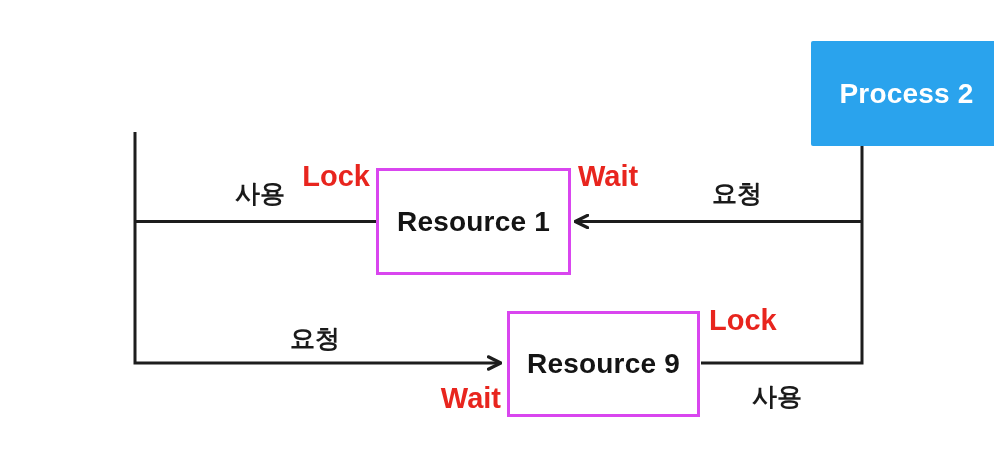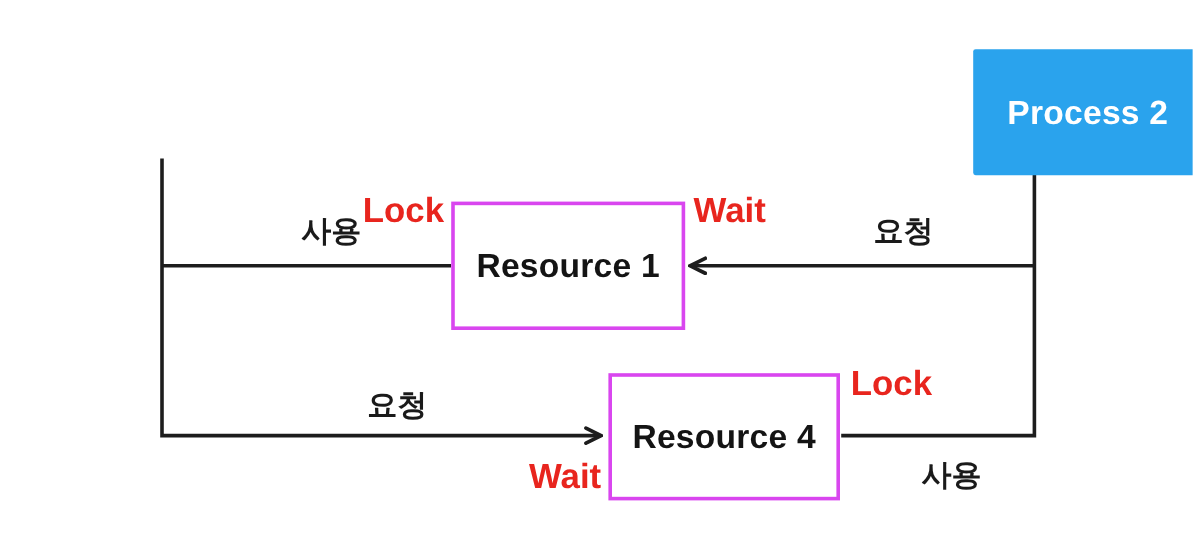--- a/index.html
+++ b/index.html
@@ -47,21 +47,20 @@
   #resource-1 { left: 376px; top: 168px; width: 195px; height: 107px; }
   #resource-2 { left: 507px; top: 311px; width: 193px; height: 106px; }
 
   .edge-label {
     position: absolute;
     font-weight: bold;
     font-size: 25px;
     color: #1a1a1a;
     line-height: 1;
     white-space: nowrap;
-    margin-left: 16px;
   }
   .status-label {
     position: absolute;
     font-weight: bold;
     font-size: 29px;
     color: #e8251e;
     line-height: 1;
     white-space: nowrap;
   }
   .center-x   { transform: translateX(-50%); }
@@ -96,21 +95,21 @@
     <path d="M862,132 L862,363 L701,363" fill="none" stroke="#1d1d1d" stroke-width="3"></path>
 
     <path d="M862,221.5 L576,221.5" fill="none" stroke="#1d1d1d" stroke-width="3" marker-end="url(#arrow)"></path>
   </svg>
 
 
   <div id="process-2" class="node process">Process 2</div>
 
   <div id="resource-1" class="node resource">Resource 1</div>
 
-  <div id="resource-2" class="node resource">Resource 4</div>
+  <div id="resource-2" class="node resource">Resource 9</div>
 
   <div id="label-use-1" class="edge-label center-x">사용</div>
 
   <div id="label-request-1" class="edge-label center-x">요청</div>
 
   <div id="label-request-2" class="edge-label center-x">요청</div>
 
   <div id="label-use-2" class="edge-label center-x">사용</div>
 
   <div id="status-lock-1" class="status-label right-edge">Lock</div>

